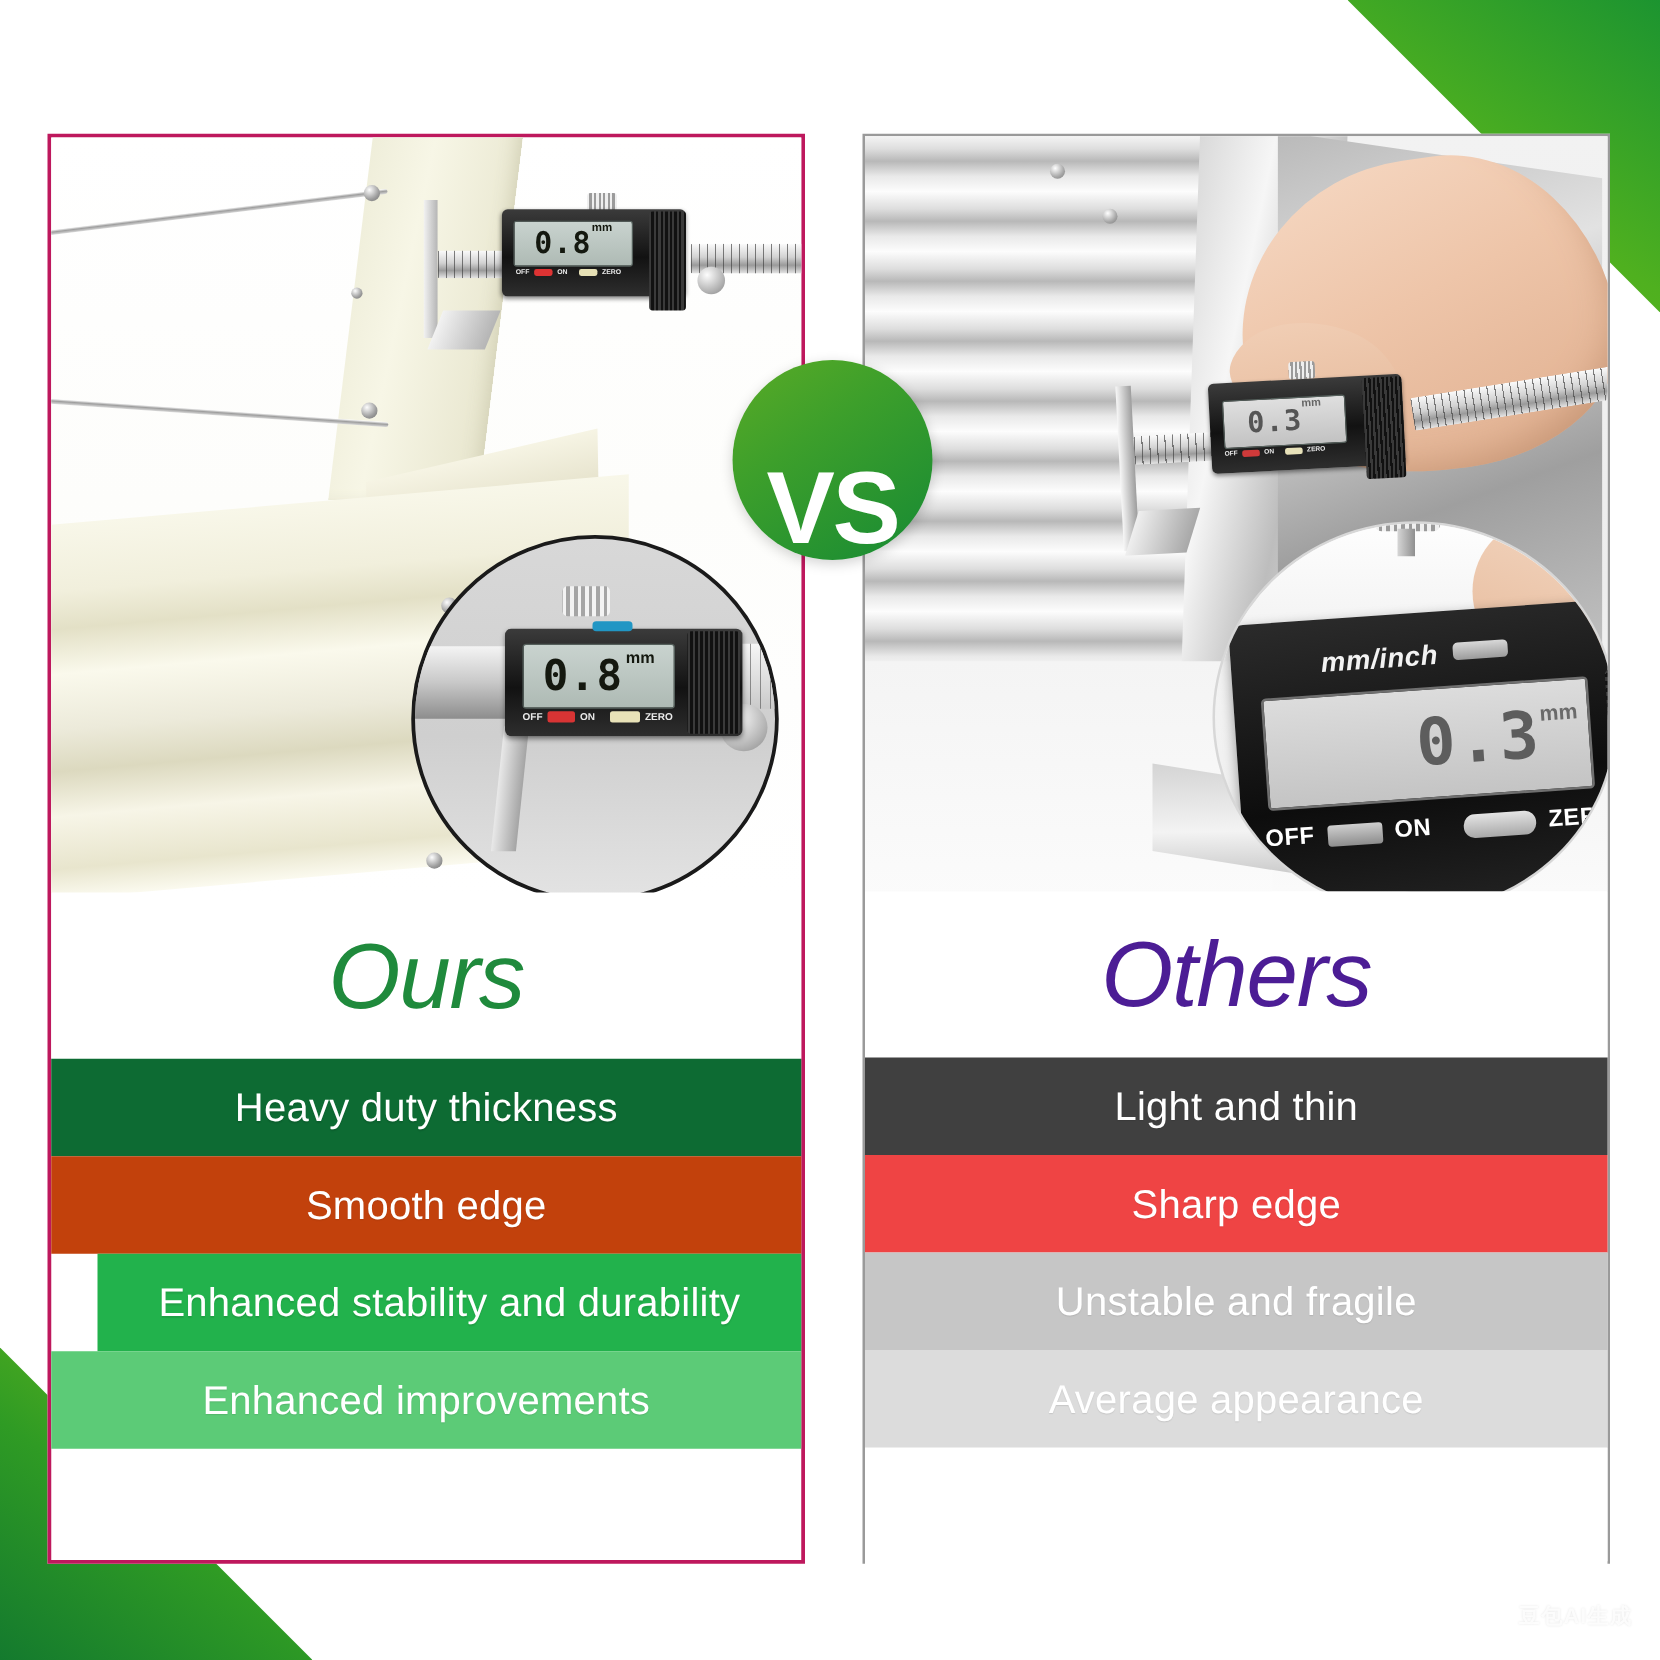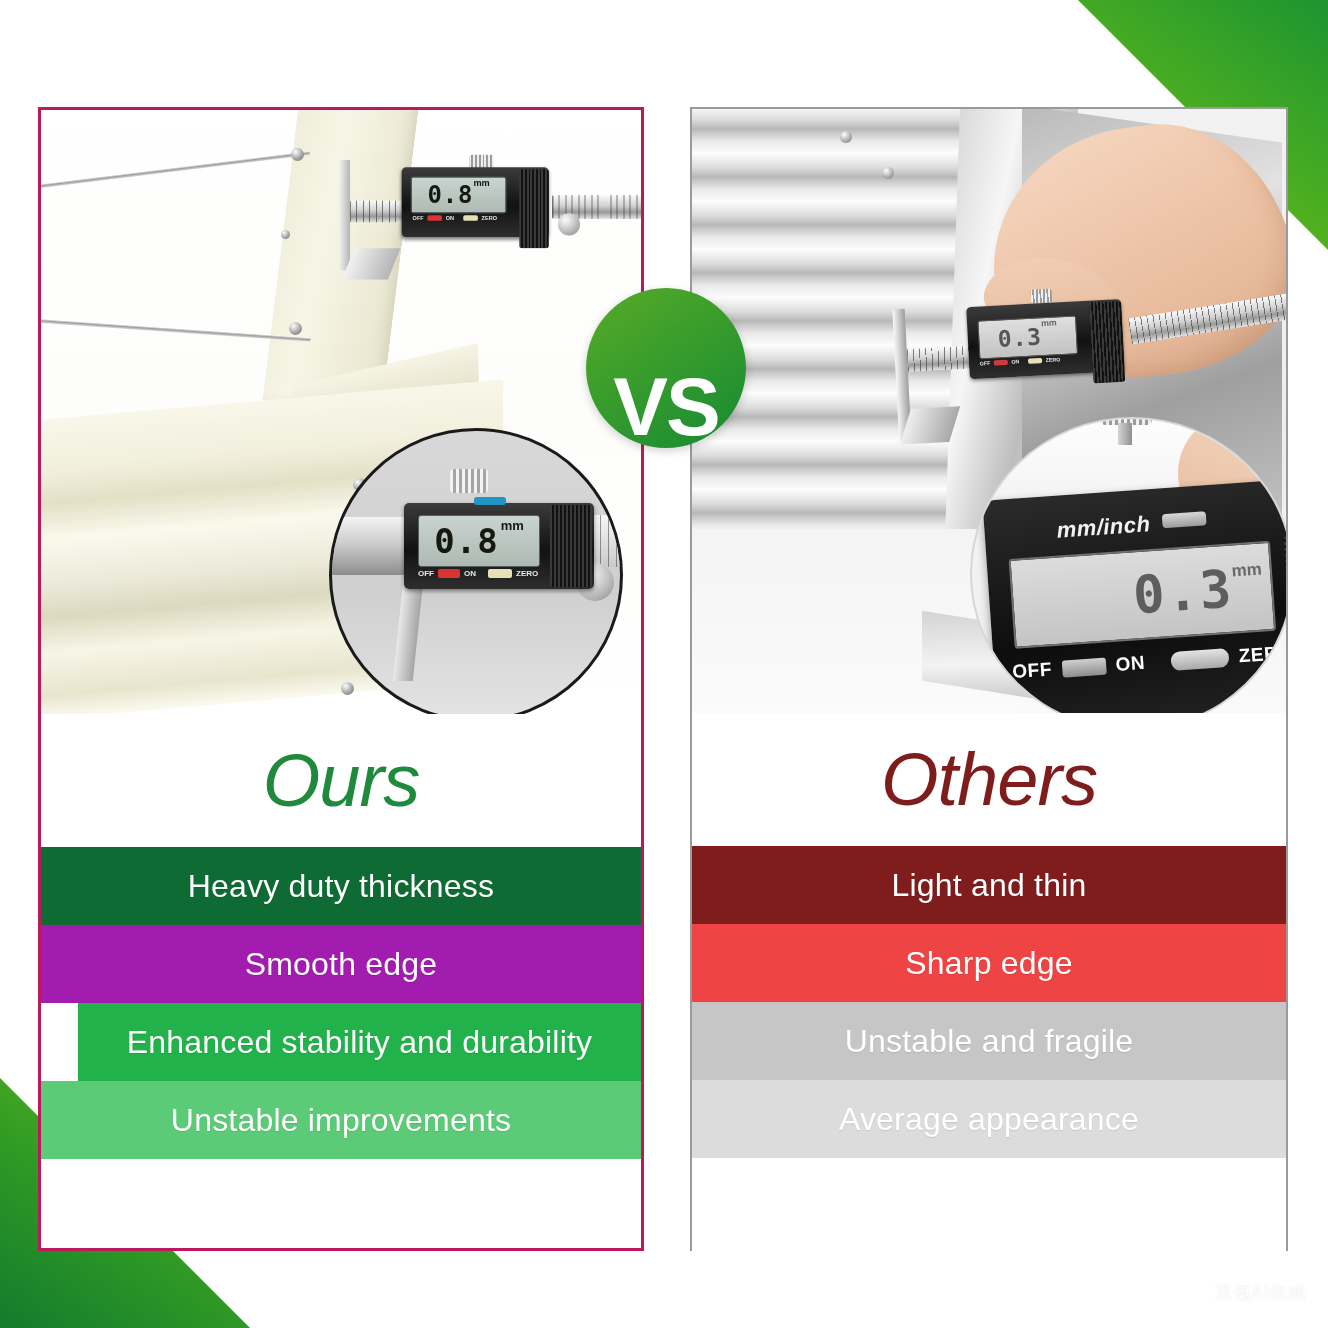--- a/index.html
+++ b/index.html
@@ -159,30 +159,30 @@
   
   #vs-badge{position:absolute;left:586px;top:288px;width:160px;height:160px;border-radius:50%;
       background:linear-gradient(145deg,#5aab26 0%,#3d9f2b 38%,#168a34 100%);
       display:flex;align-items:flex-end;justify-content:center;
       box-shadow:0 3px 10px rgba(0,0,0,.18);z-index:30;}
   #vs-text{color:#fff;font-size:82px;font-weight:700;letter-spacing:-2px;line-height:1;}
 
   
   .heading{height:133px;display:flex;align-items:center;justify-content:center;background:#fff;font-style:italic;}
   #heading-ours-text{color:#1f8a3c;font-size:74px;font-weight:400;letter-spacing:-1px;}
-  #heading-others-text{color:#7f1d1d;font-size:74px;font-weight:400;letter-spacing:-1px;}
+  #heading-others-text{color:#4c1d95;font-size:74px;font-weight:400;letter-spacing:-1px;}
 
   
   .rows{display:flex;flex-direction:column;}
   .row{height:78px;display:flex;align-items:center;justify-content:center;
        color:#ffffff;font-size:32px;font-weight:400;letter-spacing:.2px;
        text-shadow:0 1px 1px rgba(0,0,0,.10);}
-  .g1{background:#0d6b33;} .g2{background:#a21caf;}
+  .g1{background:#0d6b33;} .g2{background:#c2410c;}
   .g3{background:#22b24c;margin-left:37px;} .g4{background:#5ccb77;}
-  .s1{background:#7f1d1d;} .s2{background:#ef4444;}
+  .s1{background:#404040;} .s2{background:#ef4444;}
   .s3{background:#c6c6c6;} .s4{background:#dcdcdc;}
 
   
   .footer{height:100px;display:flex;align-items:center;justify-content:center;background:#fff;}
   #footer-ours-text{color:#1f8a3c;font-size:52px;font-weight:700;letter-spacing:.5px;}
 
   
   #watermark{position:absolute;right:22px;bottom:24px;color:rgba(255,255,255,.82);
       font-size:17px;letter-spacing:1px;font-weight:700;z-index:40;
       text-shadow:0 0 2px rgba(0,0,0,.10);}
@@ -263,21 +263,21 @@
     <div class="row g1">
         <span>Heavy duty thickness</span>
       </div>
     <div class="row g2">
         <span>Smooth edge</span>
       </div>
     <div class="row g3">
         <span>Enhanced stability and durability</span>
       </div>
     <div class="row g4">
-        <span>Unstable improvements</span>
+        <span>Enhanced improvements</span>
       </div>
   </div>
 
 </div>
 
 <div class="panel" id="panel-others">
 
   <div class="photo" id="photo-others">
     <div id="galv-corrugated"></div>
     <div id="galv-face"></div>

